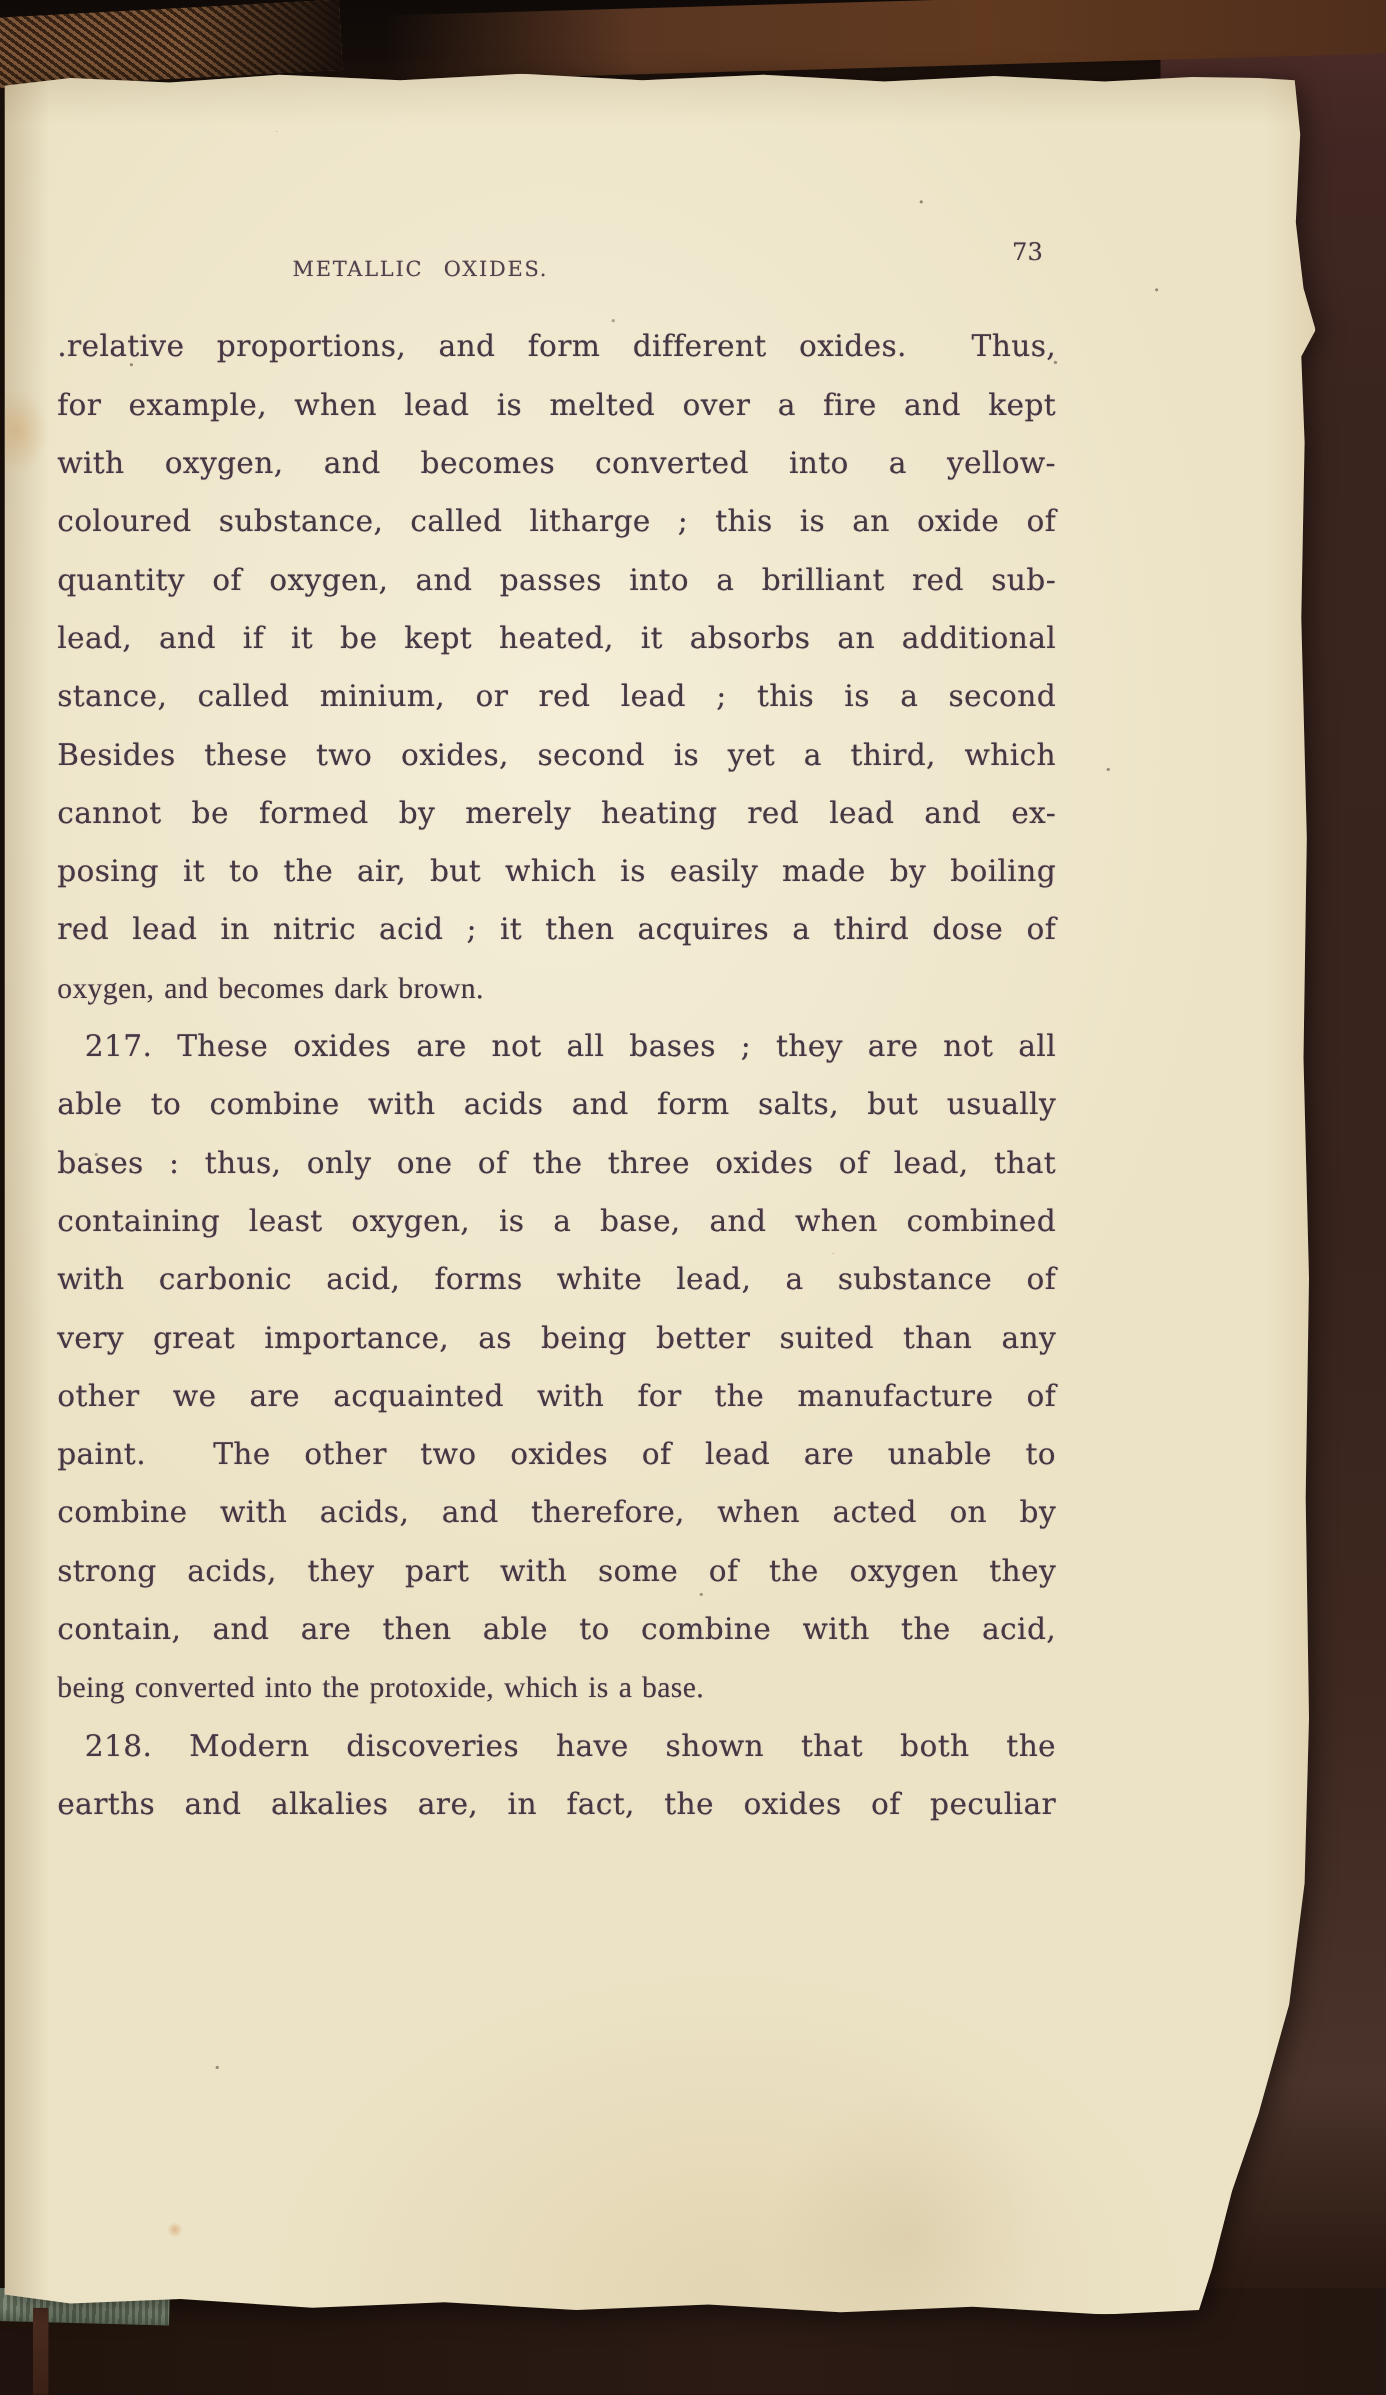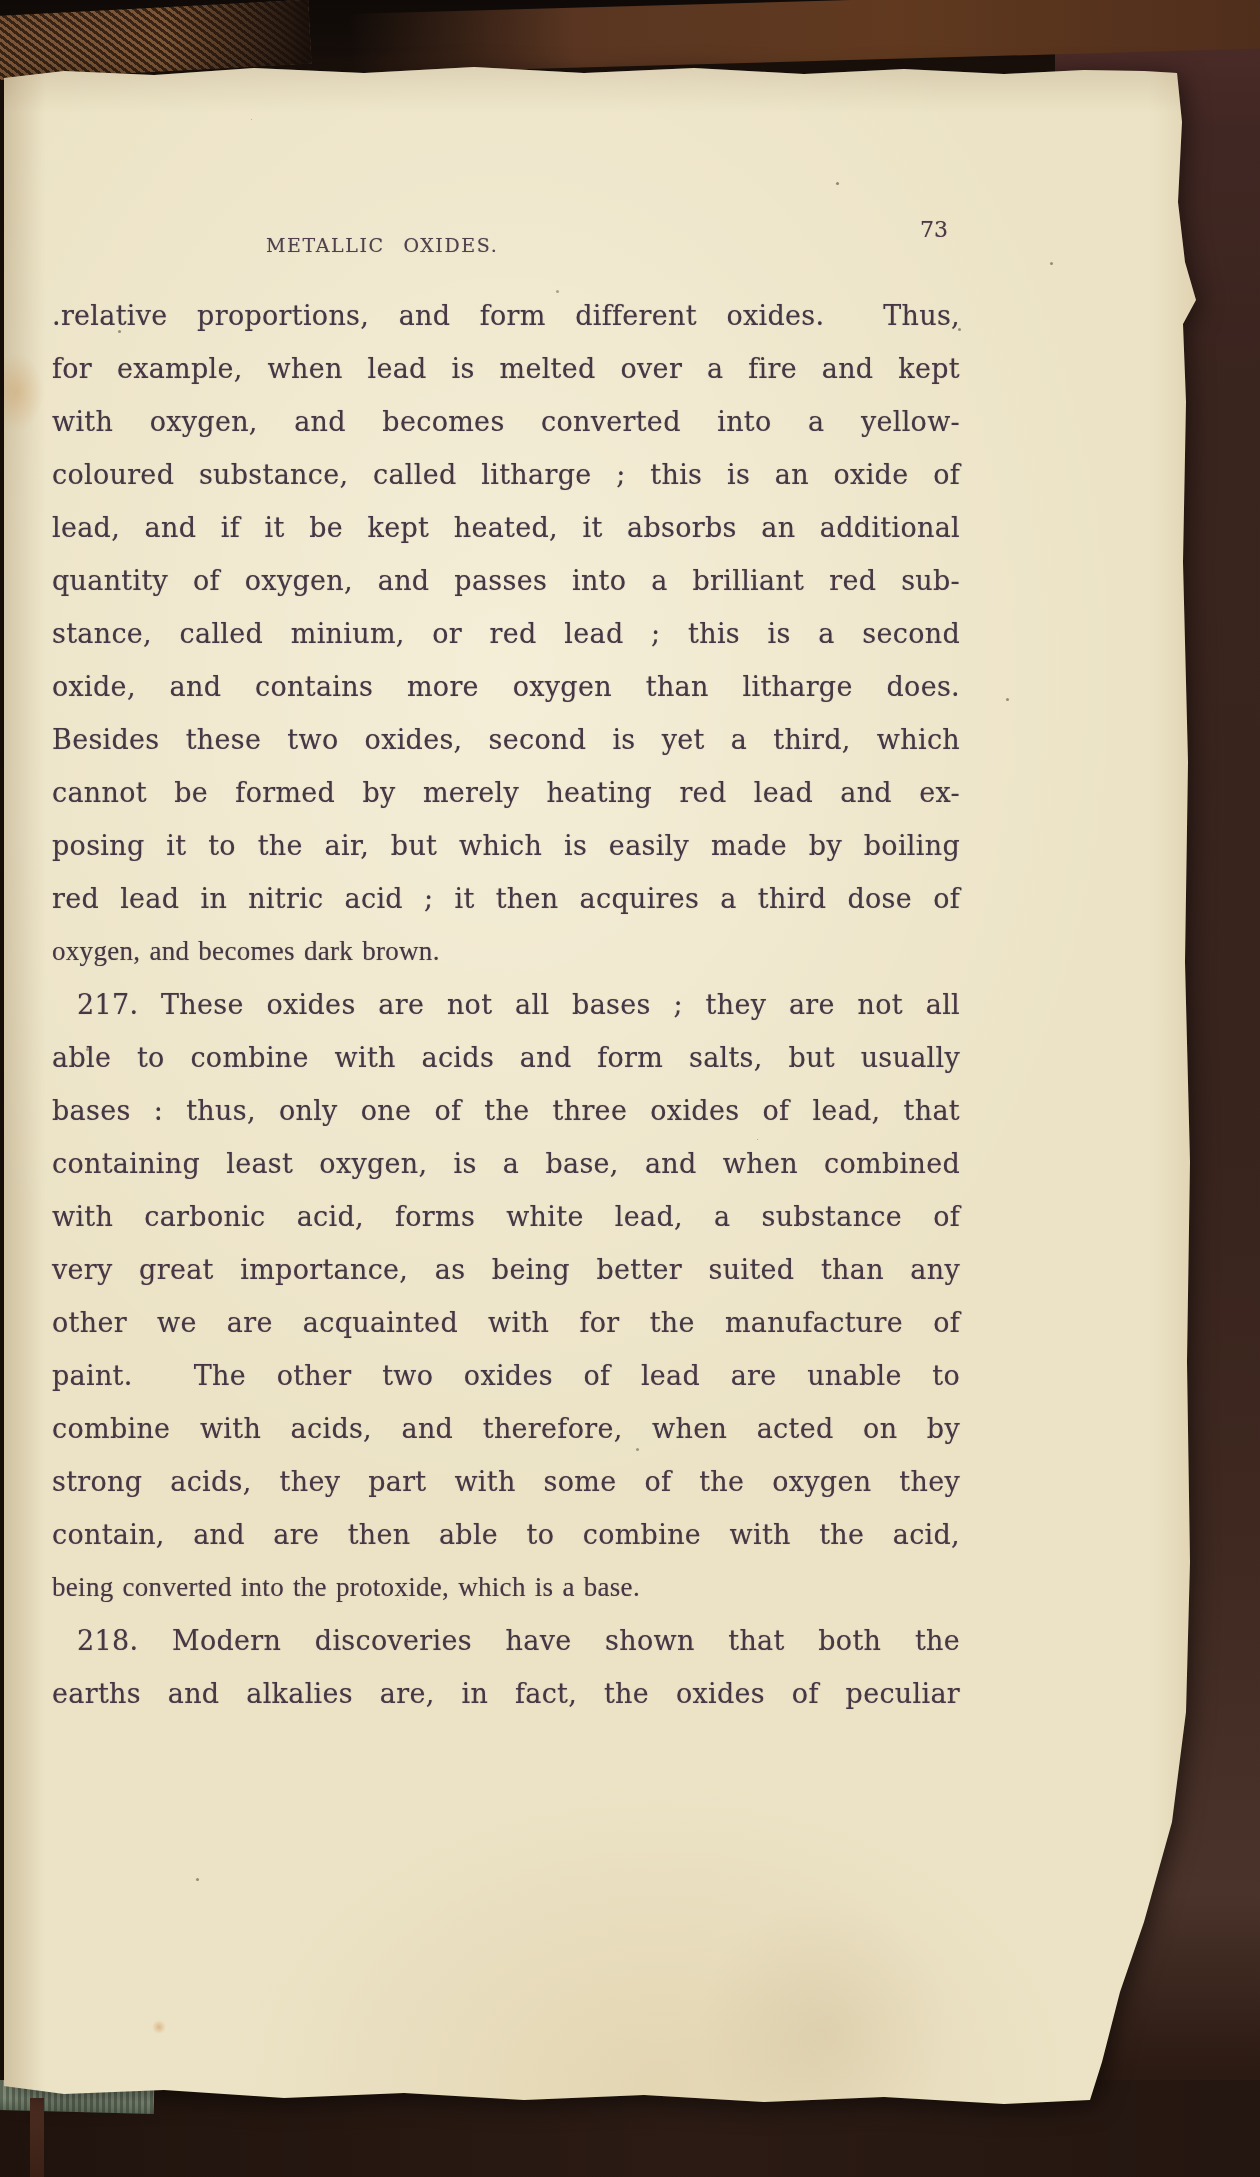--- a/index.html
+++ b/index.html
@@ -116,24 +116,23 @@
     <div class="speck"></div>
 
     <div class="running-title">METALLIC OXIDES.</div>
     <div class="page-number">73</div>
 
     <div class="body-text">
       <div class="line">.relative proportions, and form different oxides.&nbsp; Thus,</div>
       <div class="line">for example, when lead is melted over a fire and kept</div>
       <div class="line">with oxygen, and becomes converted into a yellow-</div>
       <div class="line">coloured substance, called litharge ; this is an oxide of</div>
+      <div class="line">quantity of oxygen, and passes into a brilliant red sub-</div>
       <div class="line">lead, and if it be kept heated, it absorbs an additional</div>
-      <div class="line">quantity of oxygen, and passes into a brilliant red sub-</div>
       <div class="line">stance, called minium, or red lead ; this is a second</div>
-      <div class="line">oxide, and contains more oxygen than litharge does.</div>
       <div class="line">Besides these two oxides, second is yet a third, which</div>
       <div class="line">cannot be formed by merely heating red lead and ex-</div>
       <div class="line">posing it to the air, but which is easily made by boiling</div>
       <div class="line">red lead in nitric acid ; it then acquires a third dose of</div>
       <div class="line end">oxygen, and becomes dark brown.</div>
       <div class="line indent">217. These oxides are not all bases ; they are not all</div>
       <div class="line">able to combine with acids and form salts, but usually</div>
       <div class="line">bases : thus, only one of the three oxides of lead, that</div>
       <div class="line">containing least oxygen, is a base, and when combined</div>
       <div class="line">with carbonic acid, forms white lead, a substance of</div>

